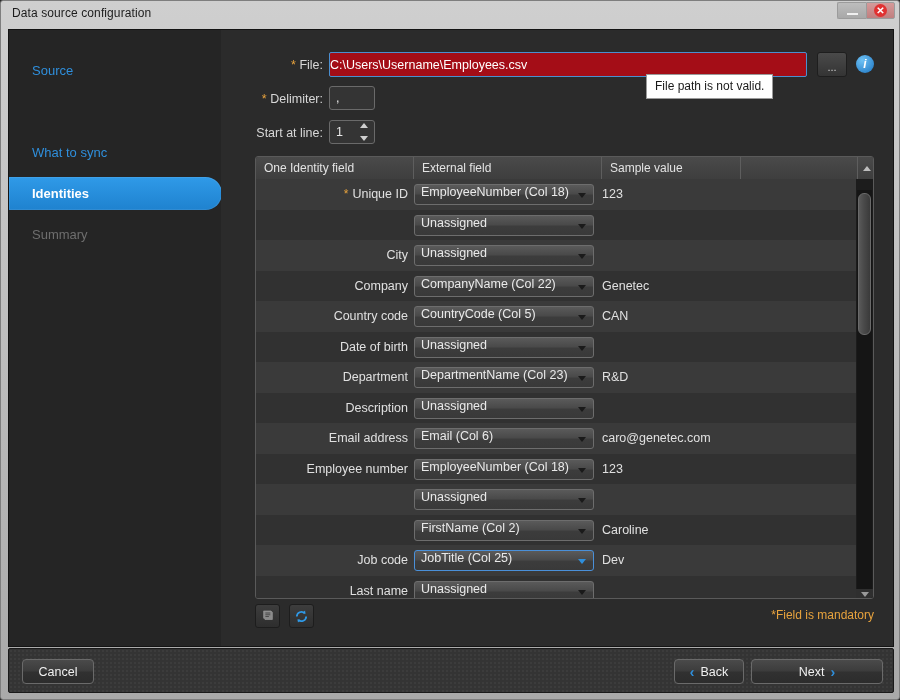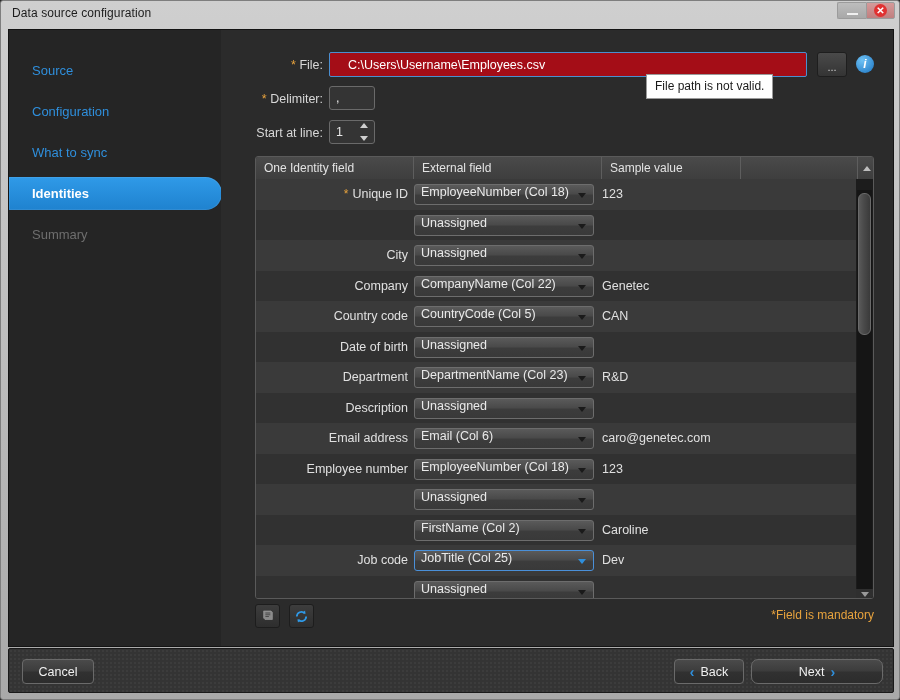--- a/index.html
+++ b/index.html
@@ -83,21 +83,21 @@
     white-space:nowrap;
   }
   .req{color:#e8a33d;}
   .file-input{
     position:absolute;left:108px;top:22px;width:478px;height:25px;
     box-sizing:border-box;
     background:#a40d17;
     border:1px solid #4a8fd0;
     border-radius:2px;
     color:#ffffff;font-size:12.5px;
-    padding:0 18px;
+    padding:0 0;
     font-family:"Liberation Sans", sans-serif;
     outline:none;
   }
   .browse-btn{
     position:absolute;left:596px;top:22px;width:30px;height:25px;
     box-sizing:border-box;
     background:linear-gradient(180deg,#4a4a4a,#343434);
     border:1px solid #1e1e1e;border-radius:3px;
     color:#cfcfcf;font-size:11px;
     display:flex;align-items:flex-end;justify-content:center;
@@ -275,21 +275,21 @@
     border:1px solid #6a6a6a;
     border-radius:4px;
     color:#f0f0f0;font-size:12.5px;
     display:flex;align-items:center;justify-content:center;
     gap:6px;
     cursor:pointer;
     font-family:"Liberation Sans", sans-serif;
   }
   .btn-cancel{left:13px;top:10px;width:72px;height:25px;}
   .btn-back{left:665px;top:10px;width:70px;height:25px;}
-  .btn-next{left:742px;top:10px;width:132px;height:25px;border-radius:7px;}
+  .btn-next{left:742px;top:10px;width:132px;height:25px;}
   .chev{font-size:14px;color:#2f8fdc;font-weight:bold;line-height:1;}
 </style>
 </head>
 <body>
 
 <div class="window">
 
   <div class="titlebar">
     <div class="title-text">Data source configuration</div>
     <div class="win-btns">
@@ -300,23 +300,20 @@
         <div class="close-circle">✕</div>
       </div>
     </div>
   </div>
 
   <div class="content">
 
     <div class="sidebar">
       <div class="nav-item" style="top:24px">
           <span>Source</span>
-        </div>
-      <div class="nav-item" style="top:65px">
-          <span>Configuration</span>
         </div>
       <div class="nav-item" style="top:106px">
           <span>What to sync</span>
         </div>
       <div class="nav-item active" style="top:147px">
           <span>Identities</span>
         </div>
       <div class="nav-item disabled" style="top:188px">
           <span>Summary</span>
         </div>
@@ -473,20 +470,23 @@
               <div class="cell-label">
                 <span>Job code</span>
               </div>
               <div class="combo focused">
                 <span>JobTitle (Col 25)</span>
                 <span class="arrow"></span>
               </div>
               <div class="cell-sample">Dev</div>
             </div>
             <div class="row even">
+              <div class="cell-label">
+                <span>Last name</span>
+              </div>
               <div class="combo">
                 <span>Unassigned</span>
                 <span class="arrow"></span>
               </div>
               <div class="cell-sample"></div>
             </div>
           </div>
         <div class="vscroll">
           <div class="vs-track"></div>
           <div class="vs-thumb"></div>

